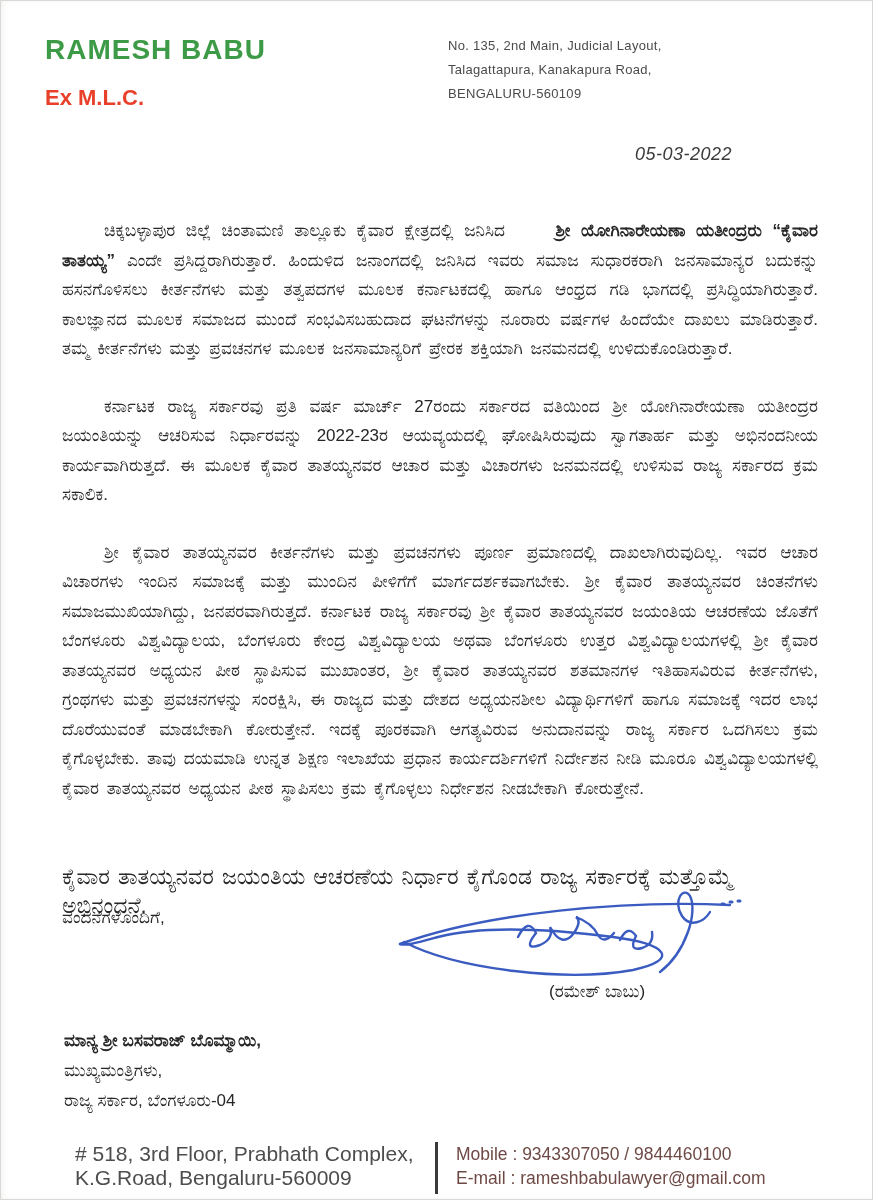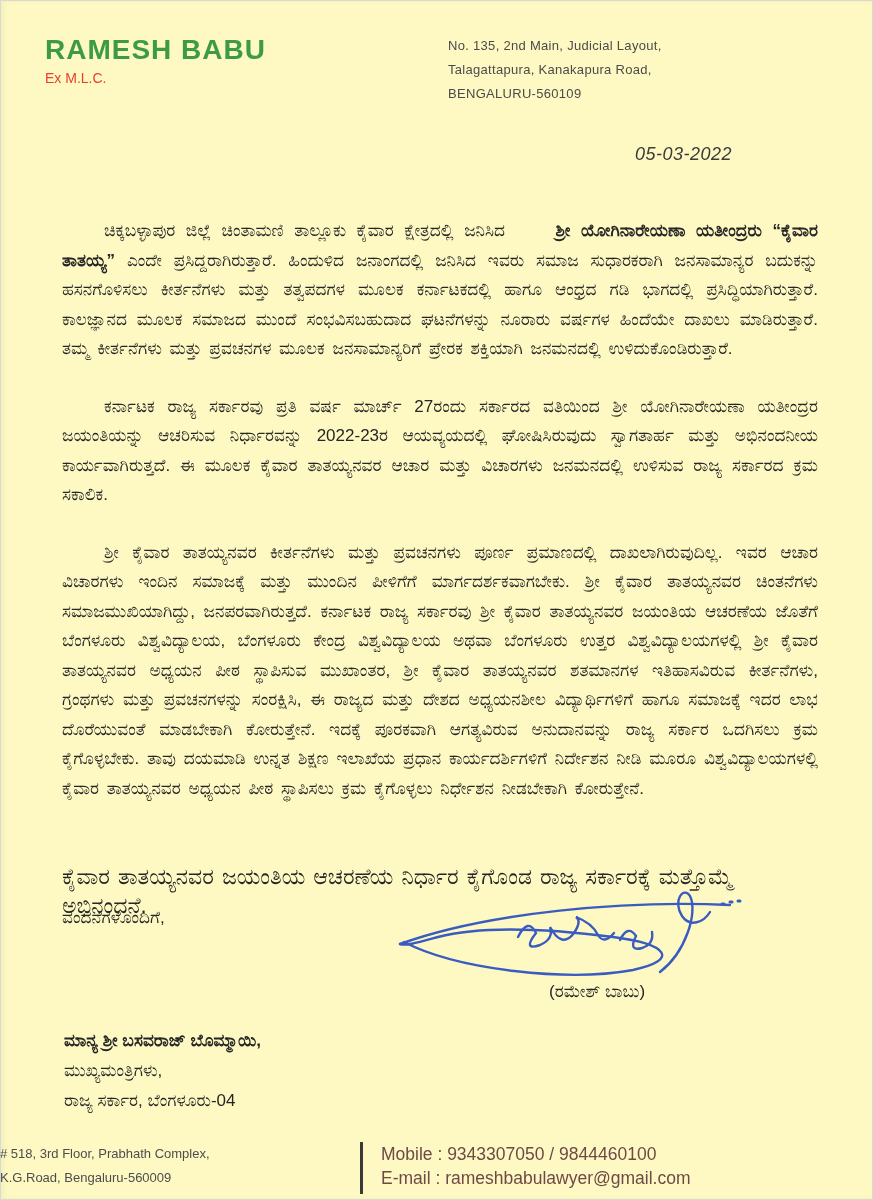--- a/index.html
+++ b/index.html
@@ -1,29 +1,29 @@
 <!DOCTYPE html>
 <html><head>
 <meta charset="utf-8">
 <style>
   html,body{margin:0;padding:0;background:#e8e8e6;}
   .page{
     position:relative;
     width:873px;height:1200px;
     margin:0 auto;
-    background:#fef9c3;
+    background:#ffffff;
     box-shadow:inset 0 0 0 1px #d8d8d4, inset 3px 0 6px rgba(0,0,0,.05);
     overflow:hidden;
     font-family:"Liberation Sans","DejaVu Sans",sans-serif;
     color:#2b2b2b;
   }
   
   .letterhead{position:absolute;top:34px;left:45px;right:40px;display:flex;justify-content:space-between;}
   .lh-name{font-size:28px;font-weight:bold;letter-spacing:1px;}
-  .lh-title{font-size:14px;font-weight:normal;margin-top:4px;}
+  .lh-title{font-size:22px;font-weight:bold;margin-top:19px;}
   .lh-address{width:385px;font-size:13px;line-height:24px;color:#4b4b4b;letter-spacing:.3px;}
   
   .date{position:absolute;top:144px;left:635px;font-size:18px;color:#3c3c3c;letter-spacing:.5px;font-style:italic;}
   .salutation{position:absolute;top:170px;left:84px;font-size:18px;font-weight:bold;color:#2a2a2a;}
   
   .body-text{position:absolute;top:216px;left:62px;width:756px;height:632px;overflow:hidden;}
   .para{
     margin:0 0 28px 0;
     font-size:17px;line-height:29.5px;
     text-align:justify;text-indent:42px;
@@ -33,21 +33,21 @@
   .closing{position:absolute;top:862px;left:62px;width:756px;font-size:22px;line-height:29px;color:#262626;word-spacing:2px;}
   .regards{position:absolute;top:908px;left:62px;font-size:17px;color:#262626;}
   
   .signature{position:absolute;top:882px;left:398px;width:360px;height:105px;}
   .sig-name{position:absolute;top:982px;left:549px;font-size:17px;font-weight:normal;color:#262626;}
   
   .recipient{position:absolute;top:998px;left:64px;font-size:17px;line-height:30px;color:#262626;}
   .recipient .r1{font-weight:bold;margin-top:28px;}
   
   .footer{position:absolute;top:1142px;left:0;width:873px;display:flex;}
-  .footer-left{width:360px;font-size:13px;line-height:24px;color:#4d4d4d;}
+  .footer-left{width:360px;padding-left:75px;font-size:21px;line-height:24px;color:#4d4d4d;}
   .footer-div{width:3px;background:#3a3a3a;height:52px;margin:0 18px 0 0;}
   .footer-right{font-size:17.5px;line-height:24px;color:#6e4a46;}
 </style>
 </head>
 <body>
 
 <div class="page">
 
   <header class="letterhead">
     <div class="lh-left">

